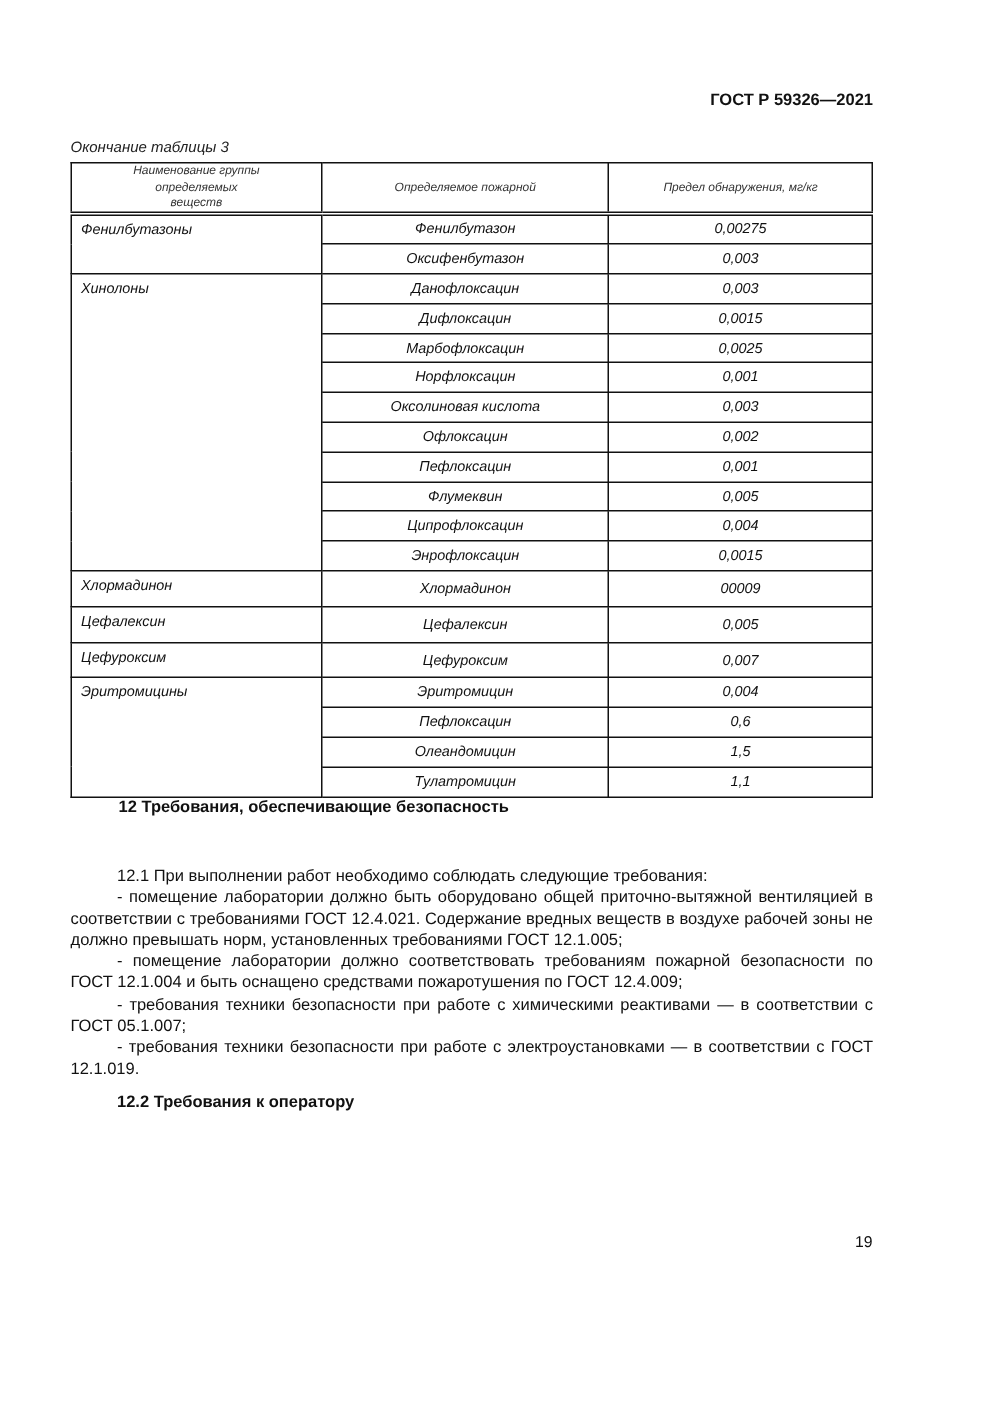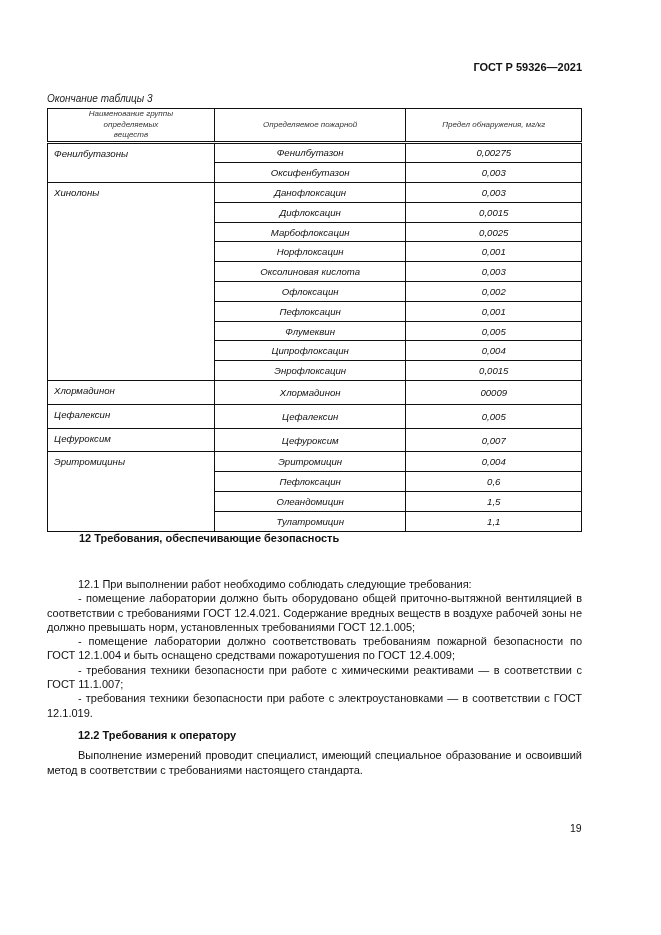--- a/index.html
+++ b/index.html
@@ -122,19 +122,18 @@
       </tr>
     </tbody>
 </table>
 
 <div class="h2">12 Требования, обеспечивающие безопасность</div>
 
 <div class="body">
   <p>12.1 При выполнении работ необходимо соблюдать следующие требования:</p>
   <p>- помещение лаборатории должно быть оборудовано общей приточно-вытяжной вентиляцией в соответствии с требованиями ГОСТ 12.4.021. Содержание вредных веществ в воздухе рабочей зоны не должно превышать норм, установленных требованиями ГОСТ 12.1.005;</p>
   <p>- помещение лаборатории должно соответствовать требованиям пожарной безопасности по ГОСТ 12.1.004 и быть оснащено средствами пожаротушения по ГОСТ 12.4.009;</p>
-  <p>- требования техники безопасности при работе с химическими реактивами — в соответствии с ГОСТ 11.1.007;</p>
+  <p>- требования техники безопасности при работе с химическими реактивами — в соответствии с ГОСТ 05.1.007;</p>
   <p>- требования техники безопасности при работе с электроустановками — в соответствии с ГОСТ 12.1.019.</p>
   <p class="h3">12.2 Требования к оператору</p>
-  <p>Выполнение измерений проводит специалист, имеющий специальное образование и освоивший метод в соответствии с требованиями настоящего стандарта.</p>
 </div>
 
 <div class="pagenum">19</div>
 
 </body></html>

